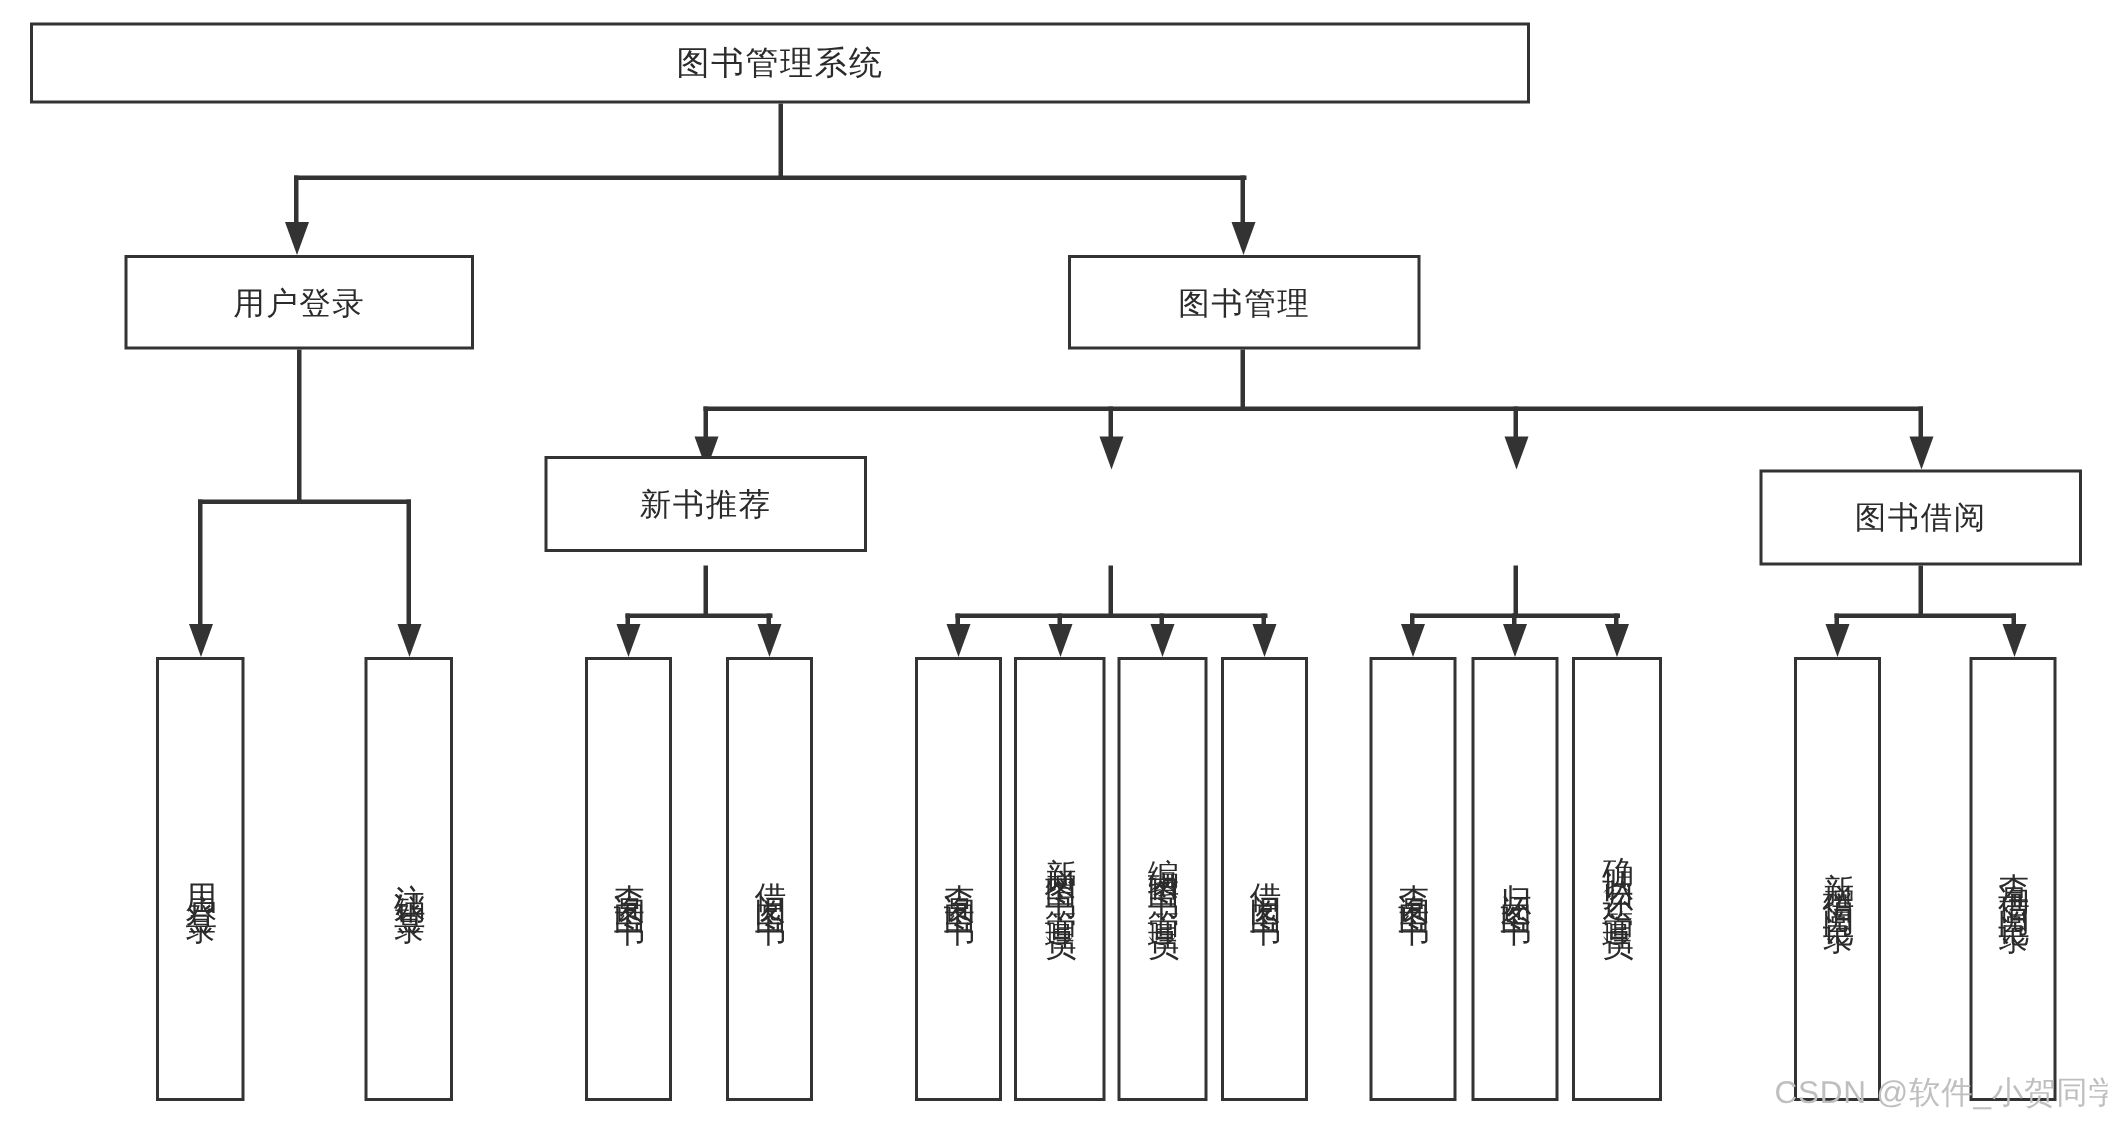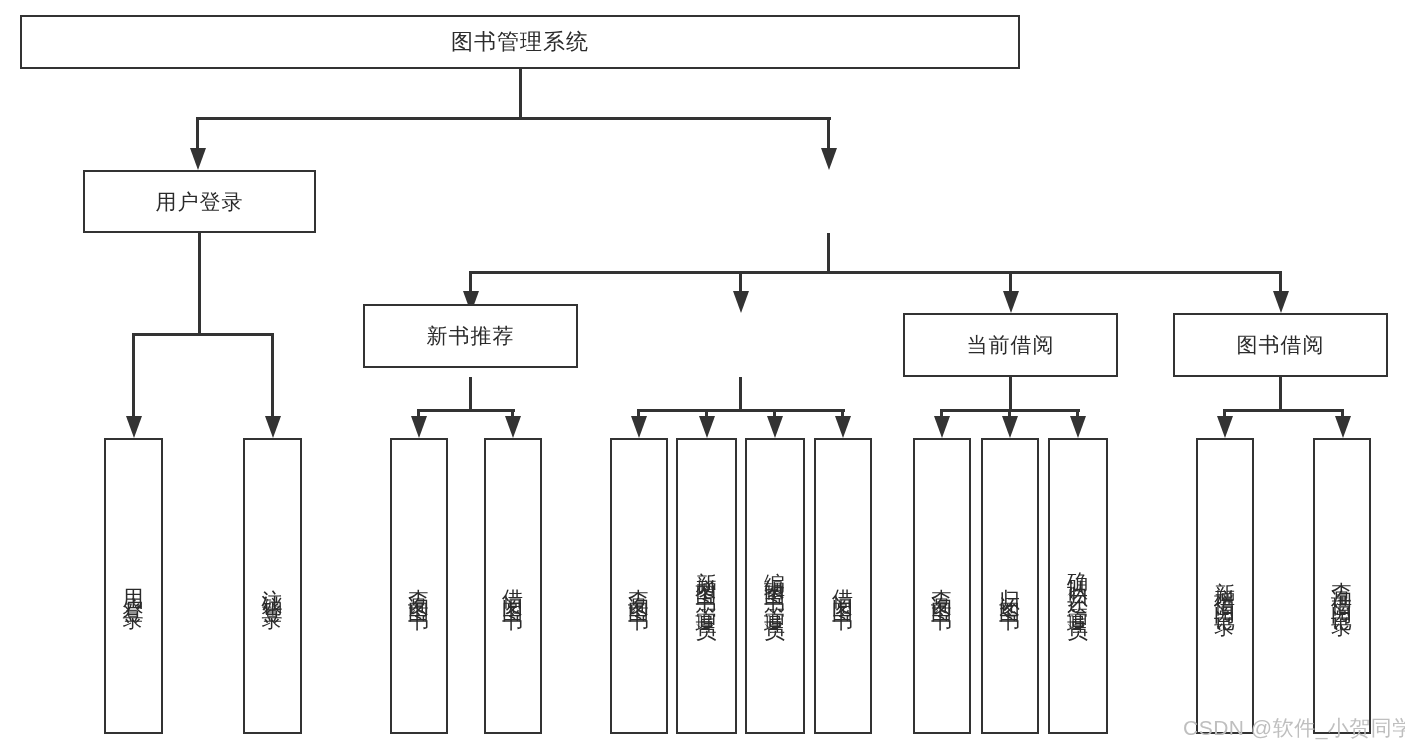--- a/index.html
+++ b/index.html
@@ -59,20 +59,23 @@
   <div class="vl" style="left:519px; top:69px; height:50px;"></div>
   <div class="hl" style="left:196px; top:117px; width:635px;"></div>
   <div class="vl" style="left:196px; top:117px; height:33px;"></div>
   <div class="arrow" style="left:190px; top:148px;"></div>
   <div class="vl" style="left:827px; top:117px; height:33px;"></div>
   <div class="arrow" style="left:821px; top:148px;"></div>
 
   <div class="box h-box" style="left:83px; top:170px; width:233px; height:63px;">
     <span>用户登录</span>
   </div>
+  <div class="box h-box" style="left:712px; top:170px; width:235px; height:63px;">
+    <span>图书管理</span>
+  </div>
 
   <div class="vl" style="left:198px; top:233px; height:102px;"></div>
   <div class="hl" style="left:132px; top:333px; width:142px;"></div>
   <div class="vl" style="left:132px; top:333px; height:84px;"></div>
   <div class="arrow" style="left:126px; top:416px;"></div>
   <div class="vl" style="left:271px; top:333px; height:84px;"></div>
   <div class="arrow" style="left:265px; top:416px;"></div>
 
   <div class="vl" style="left:827px; top:233px; height:40px;"></div>
   <div class="hl" style="left:469px; top:271px; width:813px;"></div>
@@ -80,23 +83,20 @@
   <div class="arrow" style="left:463px; top:291px;"></div>
   <div class="vl" style="left:739px; top:271px; height:21px;"></div>
   <div class="arrow" style="left:733px; top:291px;"></div>
   <div class="vl" style="left:1009px; top:271px; height:21px;"></div>
   <div class="arrow" style="left:1003px; top:291px;"></div>
   <div class="vl" style="left:1279px; top:271px; height:21px;"></div>
   <div class="arrow" style="left:1273px; top:291px;"></div>
 
   <div class="box h-box" style="left:363px; top:304px; width:215px; height:64px;">
     <span>新书推荐</span>
-  </div>
-  <div class="box h-box" style="left:903px; top:313px; width:215px; height:64px;">
-    <span>当前借阅</span>
   </div>
   <div class="box h-box" style="left:1173px; top:313px; width:215px; height:64px;">
     <span>图书借阅</span>
   </div>
 
   <div class="vl" style="left:469px; top:377px; height:35px;"></div>
   <div class="hl" style="left:417px; top:409px; width:98px;"></div>
   <div class="vl" style="left:417px; top:409px; height:9px;"></div>
   <div class="arrow" style="left:411px; top:416px;"></div>
   <div class="vl" style="left:511px; top:409px; height:9px;"></div>

